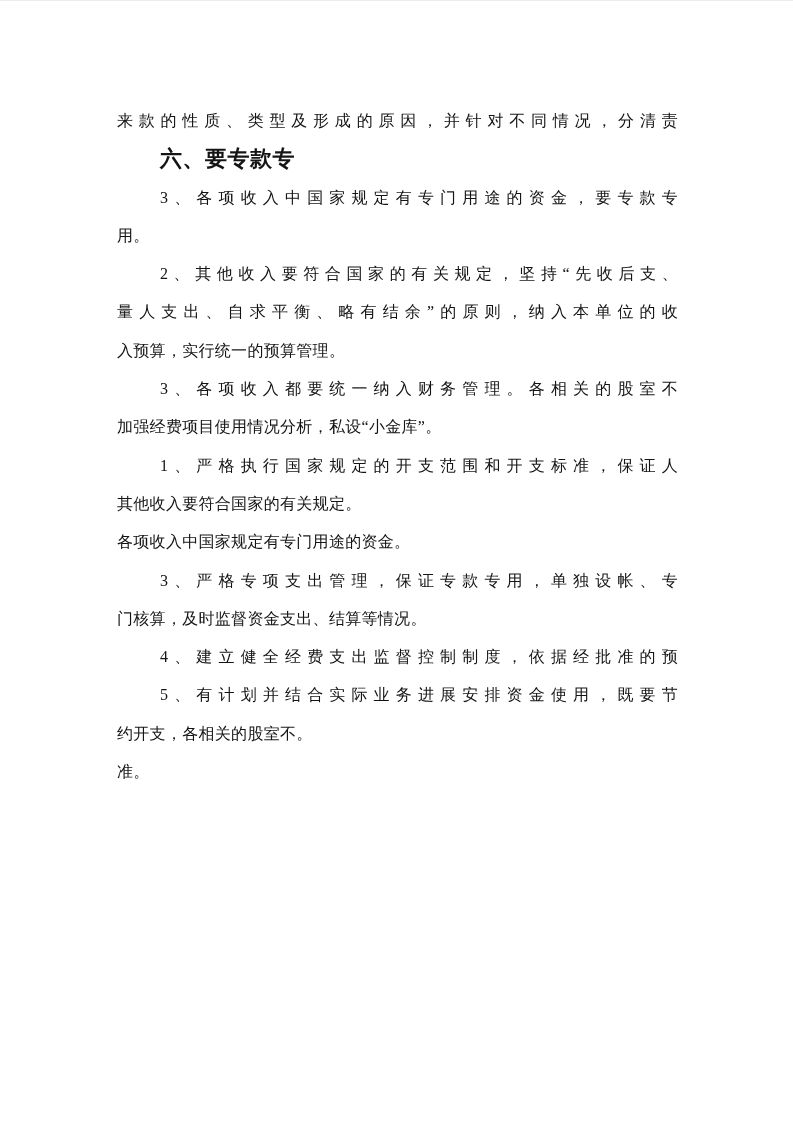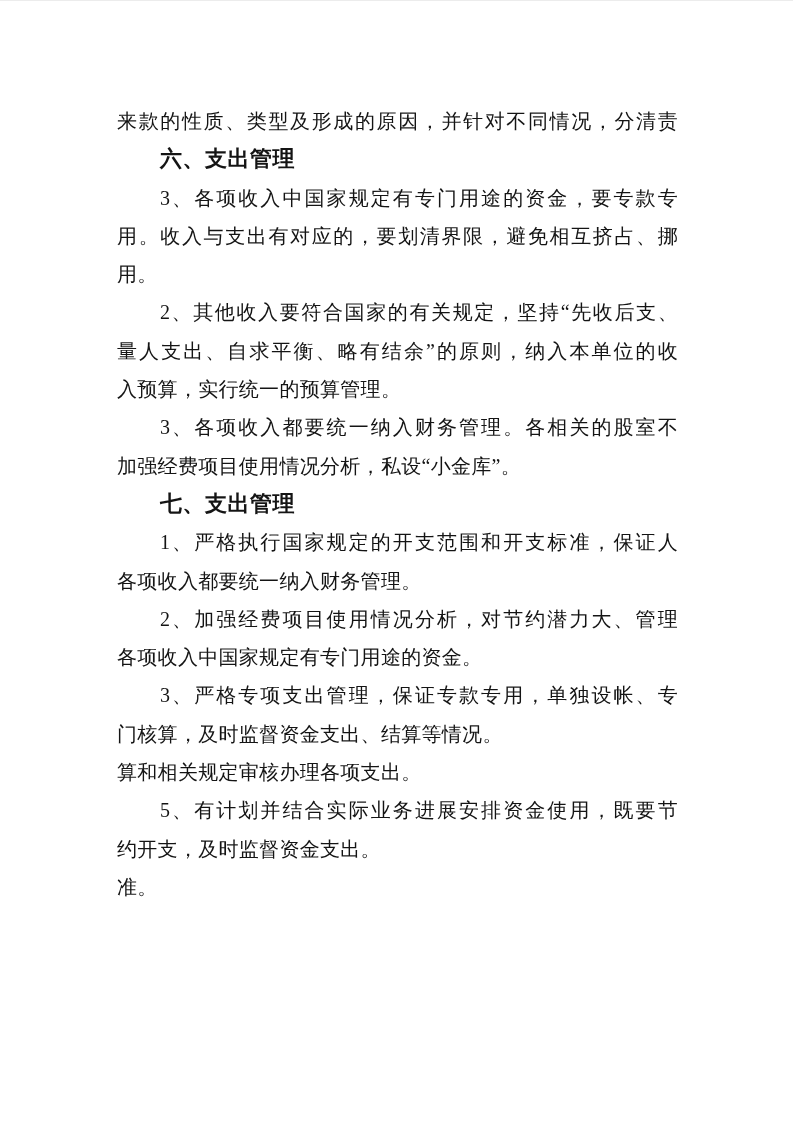--- a/index.html
+++ b/index.html
@@ -18,21 +18,21 @@
     inset: 0;
     background: #ffffff;
   }
   .content {
     position: absolute;
     left: 117px;
     top: 101px;
     width: 561px;
   }
   .doc-line {
-    font-size: 20px;
+    font-size: 16px;
     line-height: 38.3px;
     white-space: nowrap;
     letter-spacing: 0.3px;
   }
   .doc-line.full {
     white-space: normal;
     text-align: justify;
     text-align-last: justify;
     text-justify: inter-character;
   }
@@ -45,34 +45,31 @@
     font-size: 22px;
     letter-spacing: 0.5px;
   }
 </style>
 </head>
 <body>
 
 <div class="page">
   <div class="content">
     <div class="doc-line full">来款的性质、类型及形成的原因，并针对不同情况，分清责</div>
-    <div class="doc-line heading indent">六、支出管理</div>
+    <div class="doc-line heading indent">六、要专款专</div>
     <div class="doc-line full indent">3、各项收入中国家规定有专门用途的资金，要专款专</div>
-    <div class="doc-line full">用。收入与支出有对应的，要划清界限，避免相互挤占、挪</div>
     <div class="doc-line">用。</div>
     <div class="doc-line full indent">2、其他收入要符合国家的有关规定，坚持“先收后支、</div>
     <div class="doc-line full">量人支出、自求平衡、略有结余”的原则，纳入本单位的收</div>
     <div class="doc-line">入预算，实行统一的预算管理。</div>
     <div class="doc-line full indent">3、各项收入都要统一纳入财务管理。各相关的股室不</div>
     <div class="doc-line">加强经费项目使用情况分析，私设“小金库”。</div>
-    <div class="doc-line heading indent">七、支出管理</div>
     <div class="doc-line full indent">1、严格执行国家规定的开支范围和开支标准，保证人</div>
-    <div class="doc-line">各项收入都要统一纳入财务管理。</div>
-    <div class="doc-line full indent">2、加强经费项目使用情况分析，对节约潜力大、管理</div>
+    <div class="doc-line">其他收入要符合国家的有关规定。</div>
     <div class="doc-line">各项收入中国家规定有专门用途的资金。</div>
     <div class="doc-line full indent">3、严格专项支出管理，保证专款专用，单独设帐、专</div>
     <div class="doc-line">门核算，及时监督资金支出、结算等情况。</div>
-    <div class="doc-line">算和相关规定审核办理各项支出。</div>
+    <div class="doc-line full indent">4、建立健全经费支出监督控制制度，依据经批准的预</div>
     <div class="doc-line full indent">5、有计划并结合实际业务进展安排资金使用，既要节</div>
-    <div class="doc-line">约开支，及时监督资金支出。</div>
+    <div class="doc-line">约开支，各相关的股室不。</div>
     <div class="doc-line">准。</div>
   </div>
 </div>
 
 </body></html>

